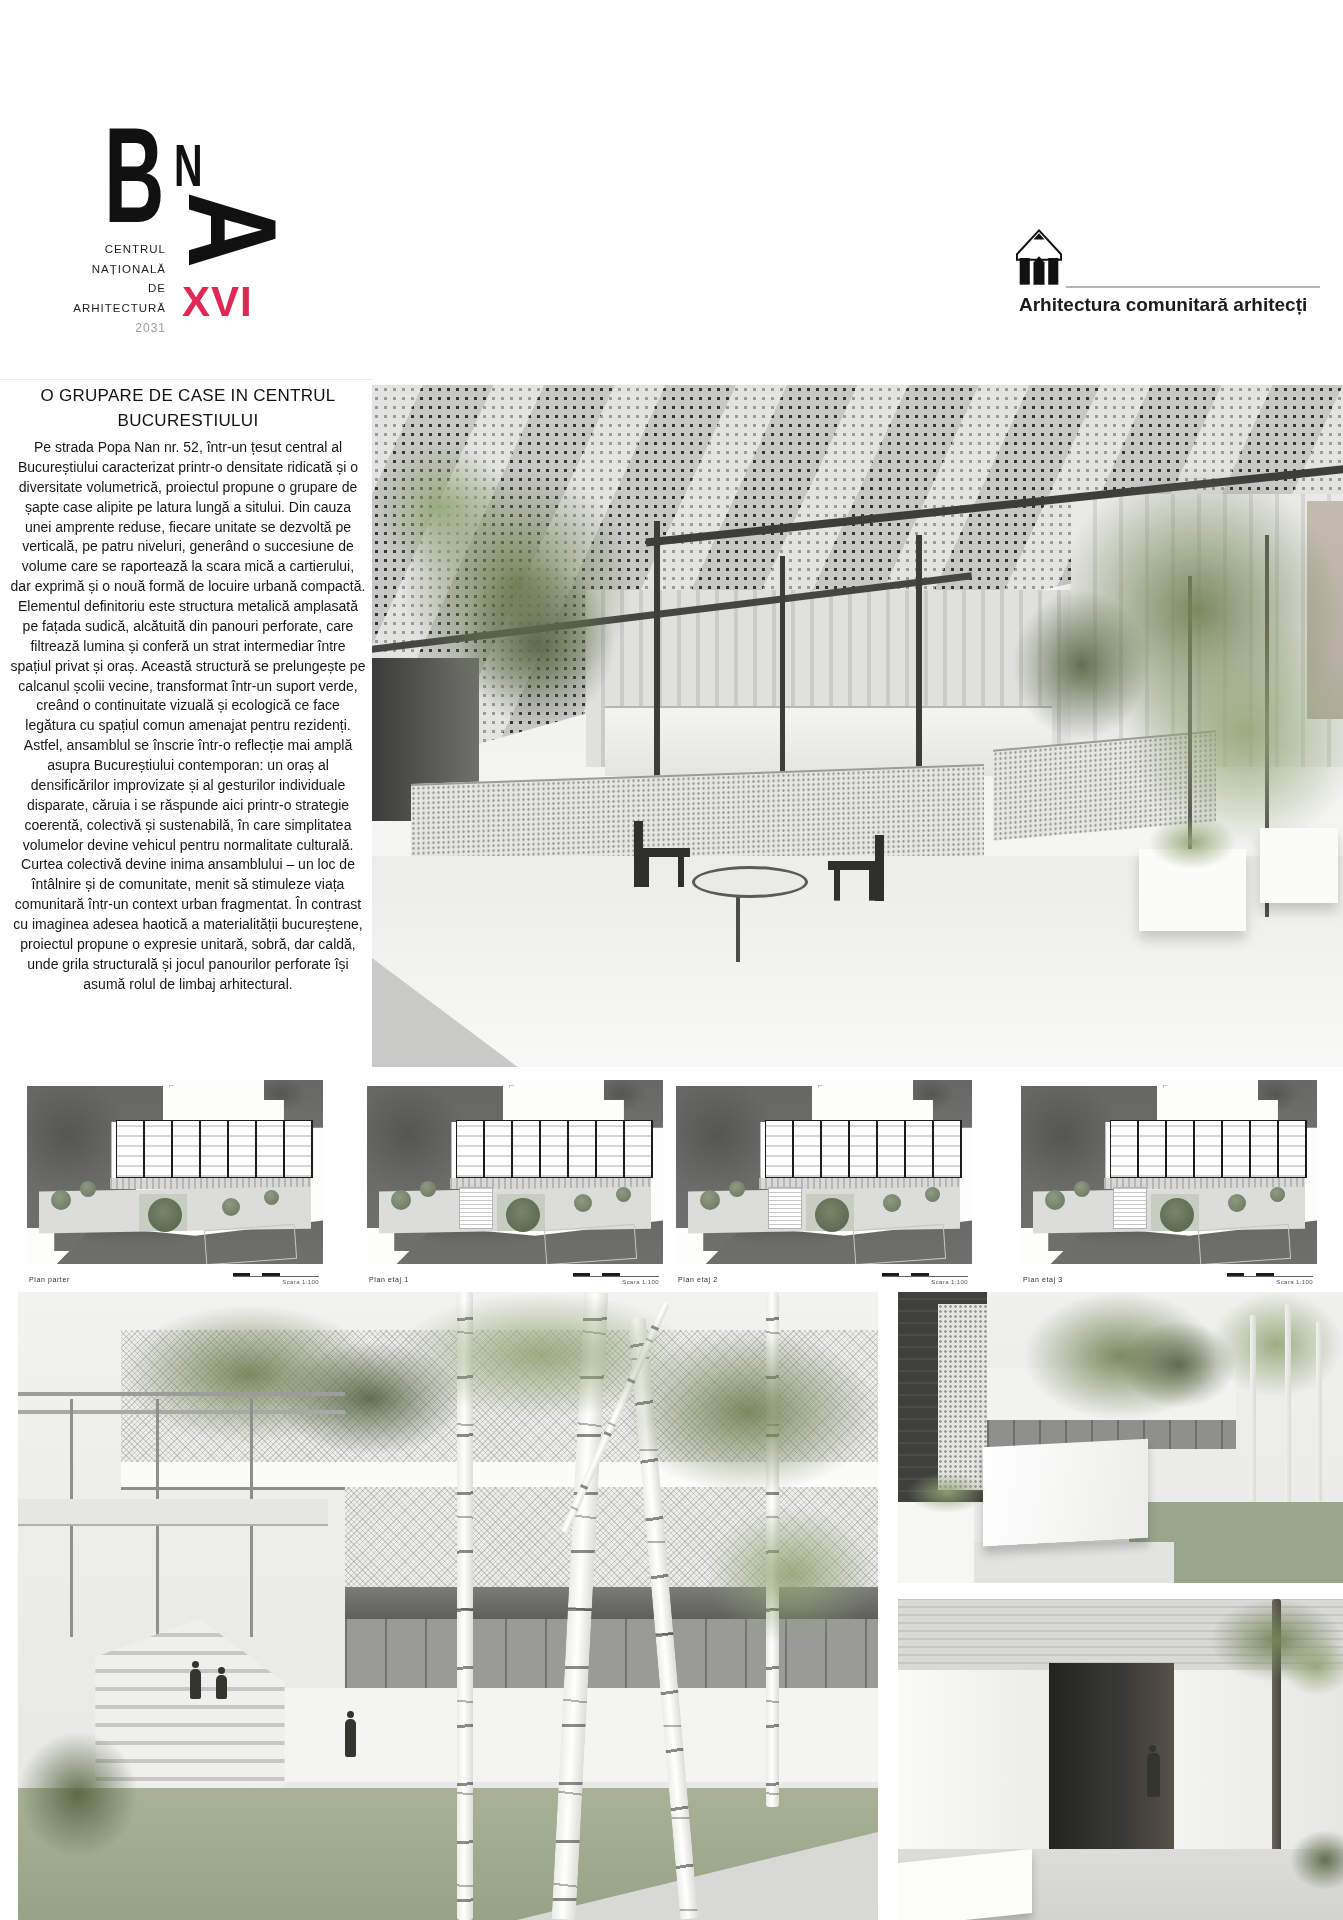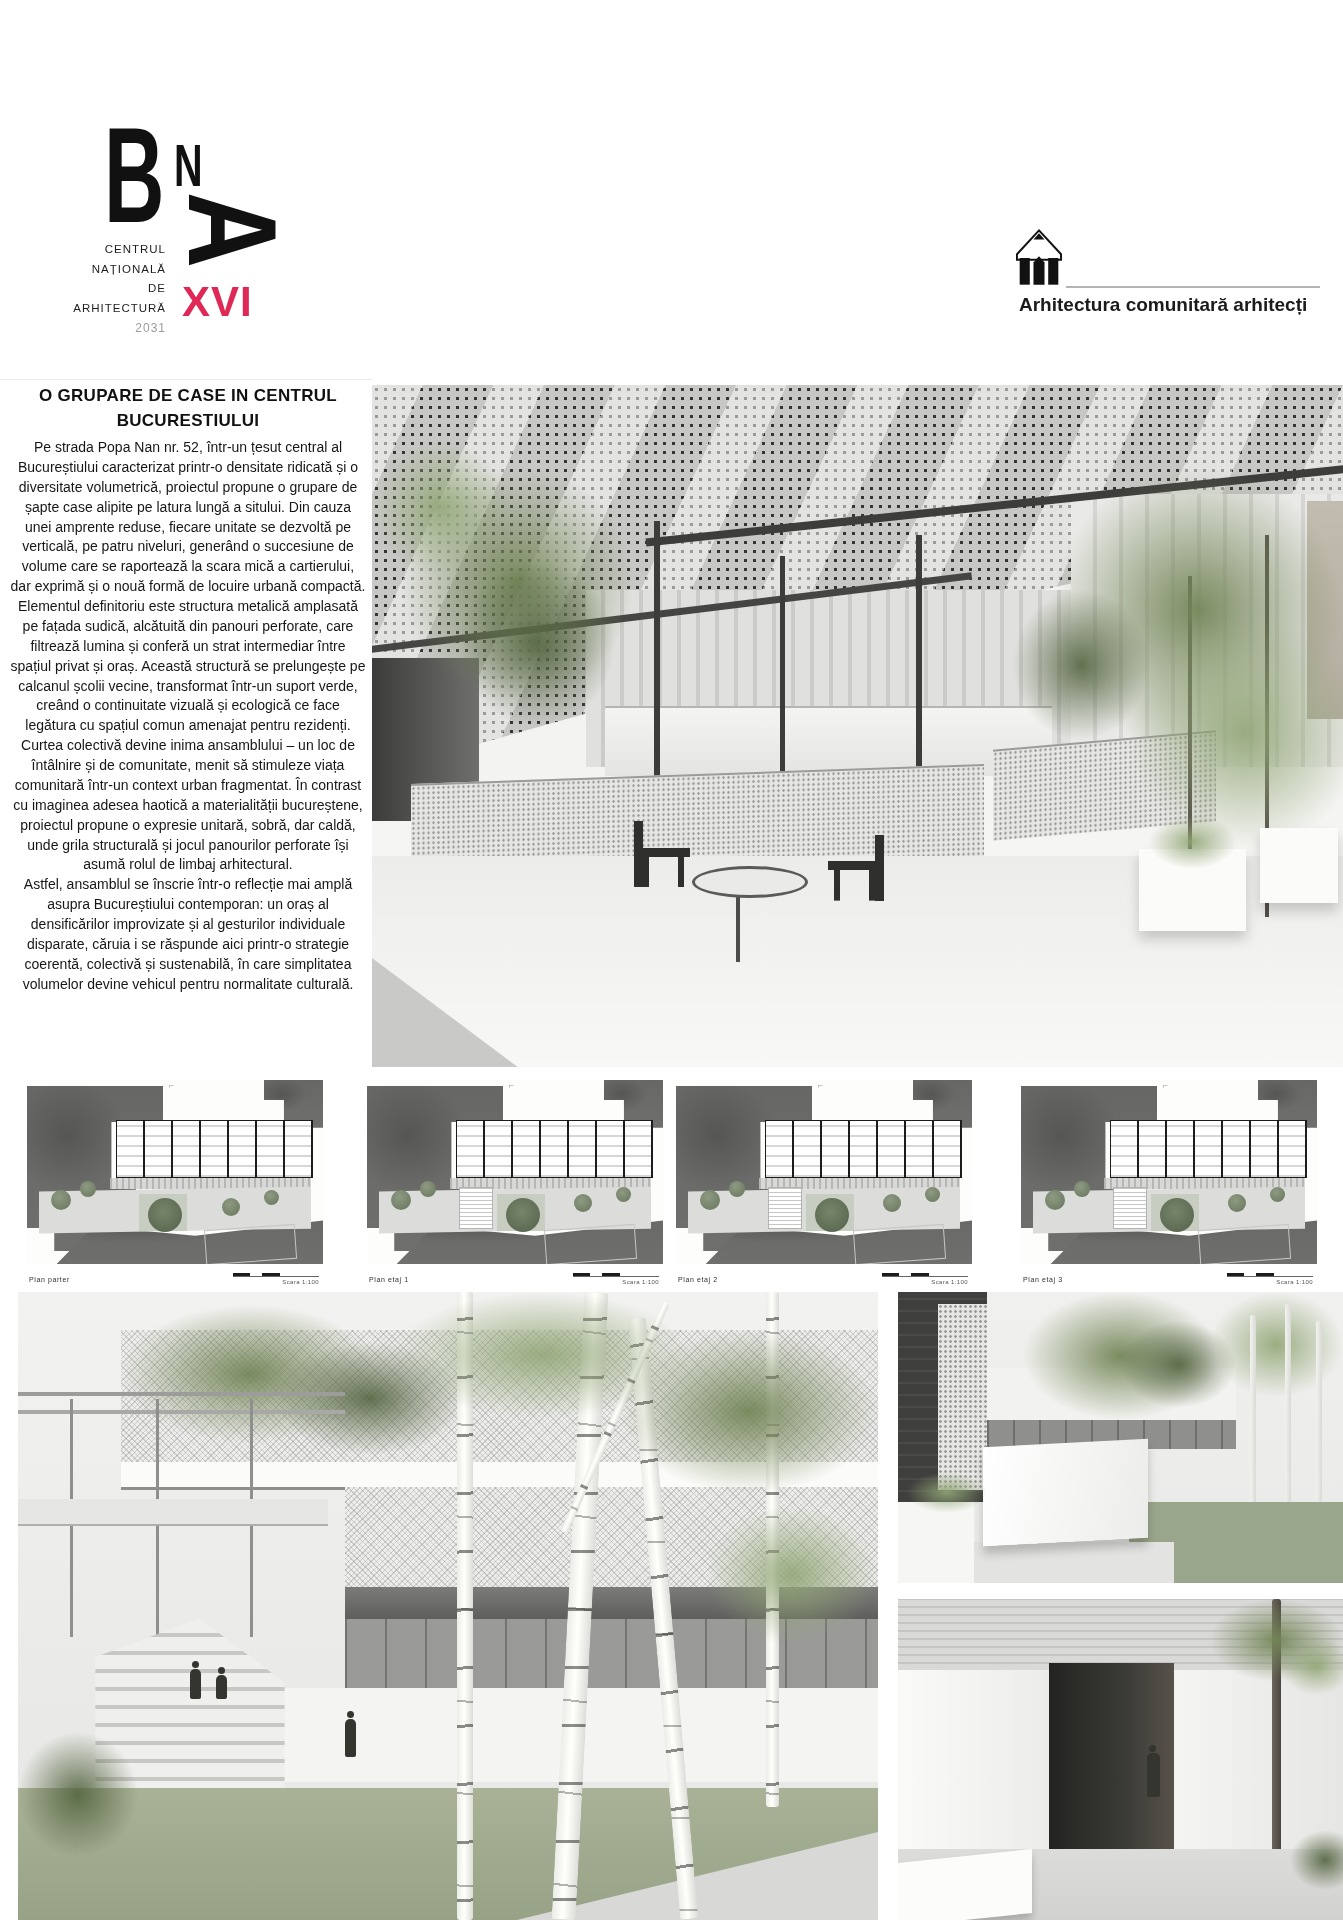--- a/index.html
+++ b/index.html
@@ -16,21 +16,21 @@
   .bna-xvi{left:92px;top:178px;font-size:42px;font-weight:700;letter-spacing:1px;}
   .bna-year{left:-6px;top:221px;width:82px;text-align:right;font-size:12px;letter-spacing:1px;color:#9c9c9c;}
 
   
   .cat-label{left:1019px;top:294px;font-size:19px;font-weight:600;color:#1b1b1b;width:320px;}
   .cat-rule{left:1066px;top:286px;width:254px;height:2px;background:#b4b4b2;}
   .top-rule{left:0;top:379px;width:372px;height:1px;background:#ececec;}
 
   
   .article{left:10px;top:383px;width:356px;text-align:center;}
-  .article h1{margin:0 0 5px 0;font-size:17px;font-weight:700;line-height:25px;letter-spacing:.3px;color:#111;}
+  .article h1{margin:0 0 5px 0;font-size:17px;font-weight:400;line-height:25px;letter-spacing:.3px;color:#111;}
   .article p{margin:0;font-size:14px;line-height:1.42;color:#161616;}
   .dots-light{background-color:#e6e6e4;background-image:radial-gradient(circle, rgba(90,90,88,.55) 1px, rgba(90,90,88,0) 1.6px);background-size:5px 5px;}
   .mesh{background-color:#ededeb;background-image:repeating-linear-gradient(45deg, rgba(120,120,118,.28) 0 1px, transparent 1px 4px),repeating-linear-gradient(-45deg, rgba(120,120,118,.28) 0 1px, transparent 1px 4px);}
   .foliage{border-radius:50%;}
   .g1{background:radial-gradient(closest-side, rgba(116,134,88,.95), rgba(116,134,88,0));}
   .g2{background:radial-gradient(closest-side, rgba(146,166,118,.9), rgba(146,166,118,0));}
   .g3{background:radial-gradient(closest-side, rgba(84,100,64,.9), rgba(84,100,64,0));}
 
   
   .main-render{left:372px;top:385px;width:971px;height:682px;overflow:hidden;background:linear-gradient(180deg,#ededeb 0%,#f3f3f1 55%,#fafaf8 100%);}
@@ -151,22 +151,22 @@
   </div>
   <div class="abs cat-rule"></div>
   <div class="abs cat-label">Arhitectura comunitară arhitecți</div>
 
   <div class="abs top-rule"></div>
 
   <div class="abs article">
     <h1><span>O GRUPARE DE CASE IN CENTRUL</span><br><span>BUCURESTIULUI</span></h1>
     <p>Pe strada Popa Nan nr. 52, într-un țesut central al Bucureștiului caracterizat printr-o densitate ridicată și o diversitate volumetrică, proiectul propune o grupare de șapte case alipite pe latura lungă a sitului. Din cauza unei amprente reduse, fiecare unitate se dezvoltă pe verticală, pe patru niveluri, generând o succesiune de volume care se raportează la scara mică a cartierului, dar exprimă și o nouă formă de locuire urbană compactă.</p>
     <p>Elementul definitoriu este structura metalică amplasată pe fațada sudică, alcătuită din panouri perforate, care filtrează lumina și conferă un strat intermediar între spațiul privat și oraș. Această structură se prelungește pe calcanul școlii vecine, transformat într-un suport verde, creând o continuitate vizuală și ecologică ce face legătura cu spațiul comun amenajat pentru rezidenți.</p>
+    <p>Astfel, ansamblul se înscrie într-o reflecție mai amplă asupra Bucureștiului contemporan: un oraș al densificărilor improvizate și al gesturilor individuale disparate, căruia i se răspunde aici printr-o strategie coerentă, colectivă și sustenabilă, în care simplitatea volumelor devine vehicul pentru normalitate culturală.</p>
     <p>Curtea colectivă devine inima ansamblului – un loc de întâlnire și de comunitate, menit să stimuleze viața comunitară într-un context urban fragmentat. În contrast cu imaginea adesea haotică a materialității bucureștene, proiectul propune o expresie unitară, sobră, dar caldă, unde grila structurală și jocul panourilor perforate își asumă rolul de limbaj arhitectural.</p>
-    <p>Astfel, ansamblul se înscrie într-o reflecție mai amplă asupra Bucureștiului contemporan: un oraș al densificărilor improvizate și al gesturilor individuale disparate, căruia i se răspunde aici printr-o strategie coerentă, colectivă și sustenabilă, în care simplitatea volumelor devine vehicul pentru normalitate culturală.</p>
   </div>
 
   <div class="abs main-render">
     <div class="abs mr-sky"></div>
     <div class="abs mr-pergola"></div>
     <div class="abs mr-rightbldg"></div>
     <div class="abs mr-tower"></div>
     <div class="abs mr-facade"></div>
     <div class="abs mr-glazing"></div>
     <div class="abs mr-darkcorner"></div>

